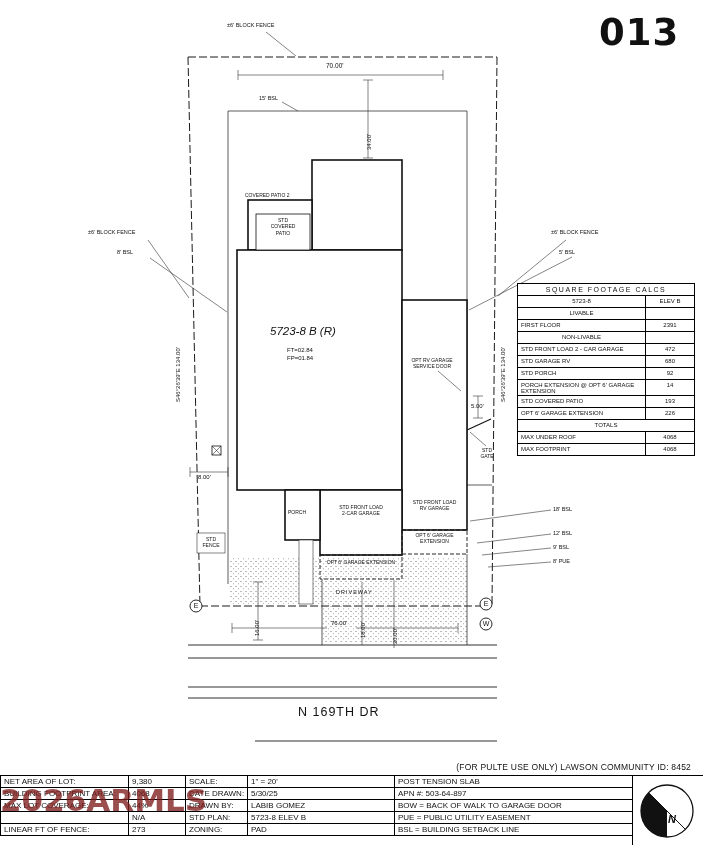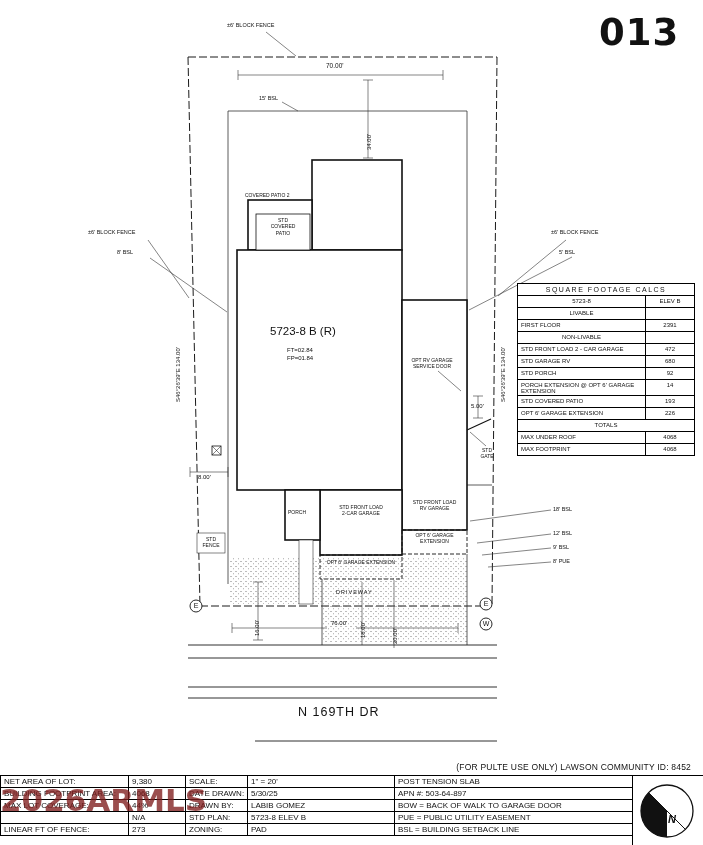--- a/index.html
+++ b/index.html
@@ -141,21 +141,21 @@
   <div class="lbl" style="left:245px;top:192px;font-size:5px;">COVERED PATIO 2</div>
   <div class="lbl c" style="left:257px;top:217px;width:52px;font-size:5px;">STD
 COVERED
 PATIO</div>
   <div class="lbl" style="left:88px;top:229px;font-size:5.5px;">±6' BLOCK FENCE</div>
   <div class="lbl" style="left:117px;top:249px;font-size:5.5px;">8' BSL</div>
   <div class="lbl" style="left:551px;top:229px;font-size:5.5px;">±6' BLOCK FENCE</div>
   <div class="lbl" style="left:559px;top:249px;font-size:5.5px;">5' BSL</div>
   <div class="lbl rot" style="left:175px;top:402px;font-size:6px;">S46°26'39"E  134.00'</div>
   <div class="lbl rot" style="left:500px;top:402px;font-size:6px;">S46°26'39"E  134.00'</div>
-  <div class="lbl" style="left:270px;top:324px;font-size:11.5px;">5723-8 B (R)</div>
+  <div class="lbl" style="left:270px;top:324px;font-size:11.5px;font-style:italic;">5723-8 B (R)</div>
   <div class="lbl" style="left:287px;top:347px;font-size:6px;">FT=02.84</div>
   <div class="lbl" style="left:287px;top:355px;font-size:6px;">FP=01.84</div>
   <div class="lbl c" style="left:401px;top:357px;width:62px;font-size:5px;">OPT RV GARAGE
 SERVICE DOOR</div>
   <div class="lbl" style="left:471px;top:403px;font-size:6px;">5.00'</div>
   <div class="lbl c" style="left:477px;top:447px;width:20px;font-size:5px;">STD
 GATE</div>
   <div class="lbl" style="left:198px;top:474px;font-size:6px;">8.00'</div>
   <div class="lbl" style="left:288px;top:509px;font-size:5px;">PORCH</div>
   <div class="lbl c" style="left:325px;top:504px;width:72px;font-size:5px;">STD FRONT LOAD

